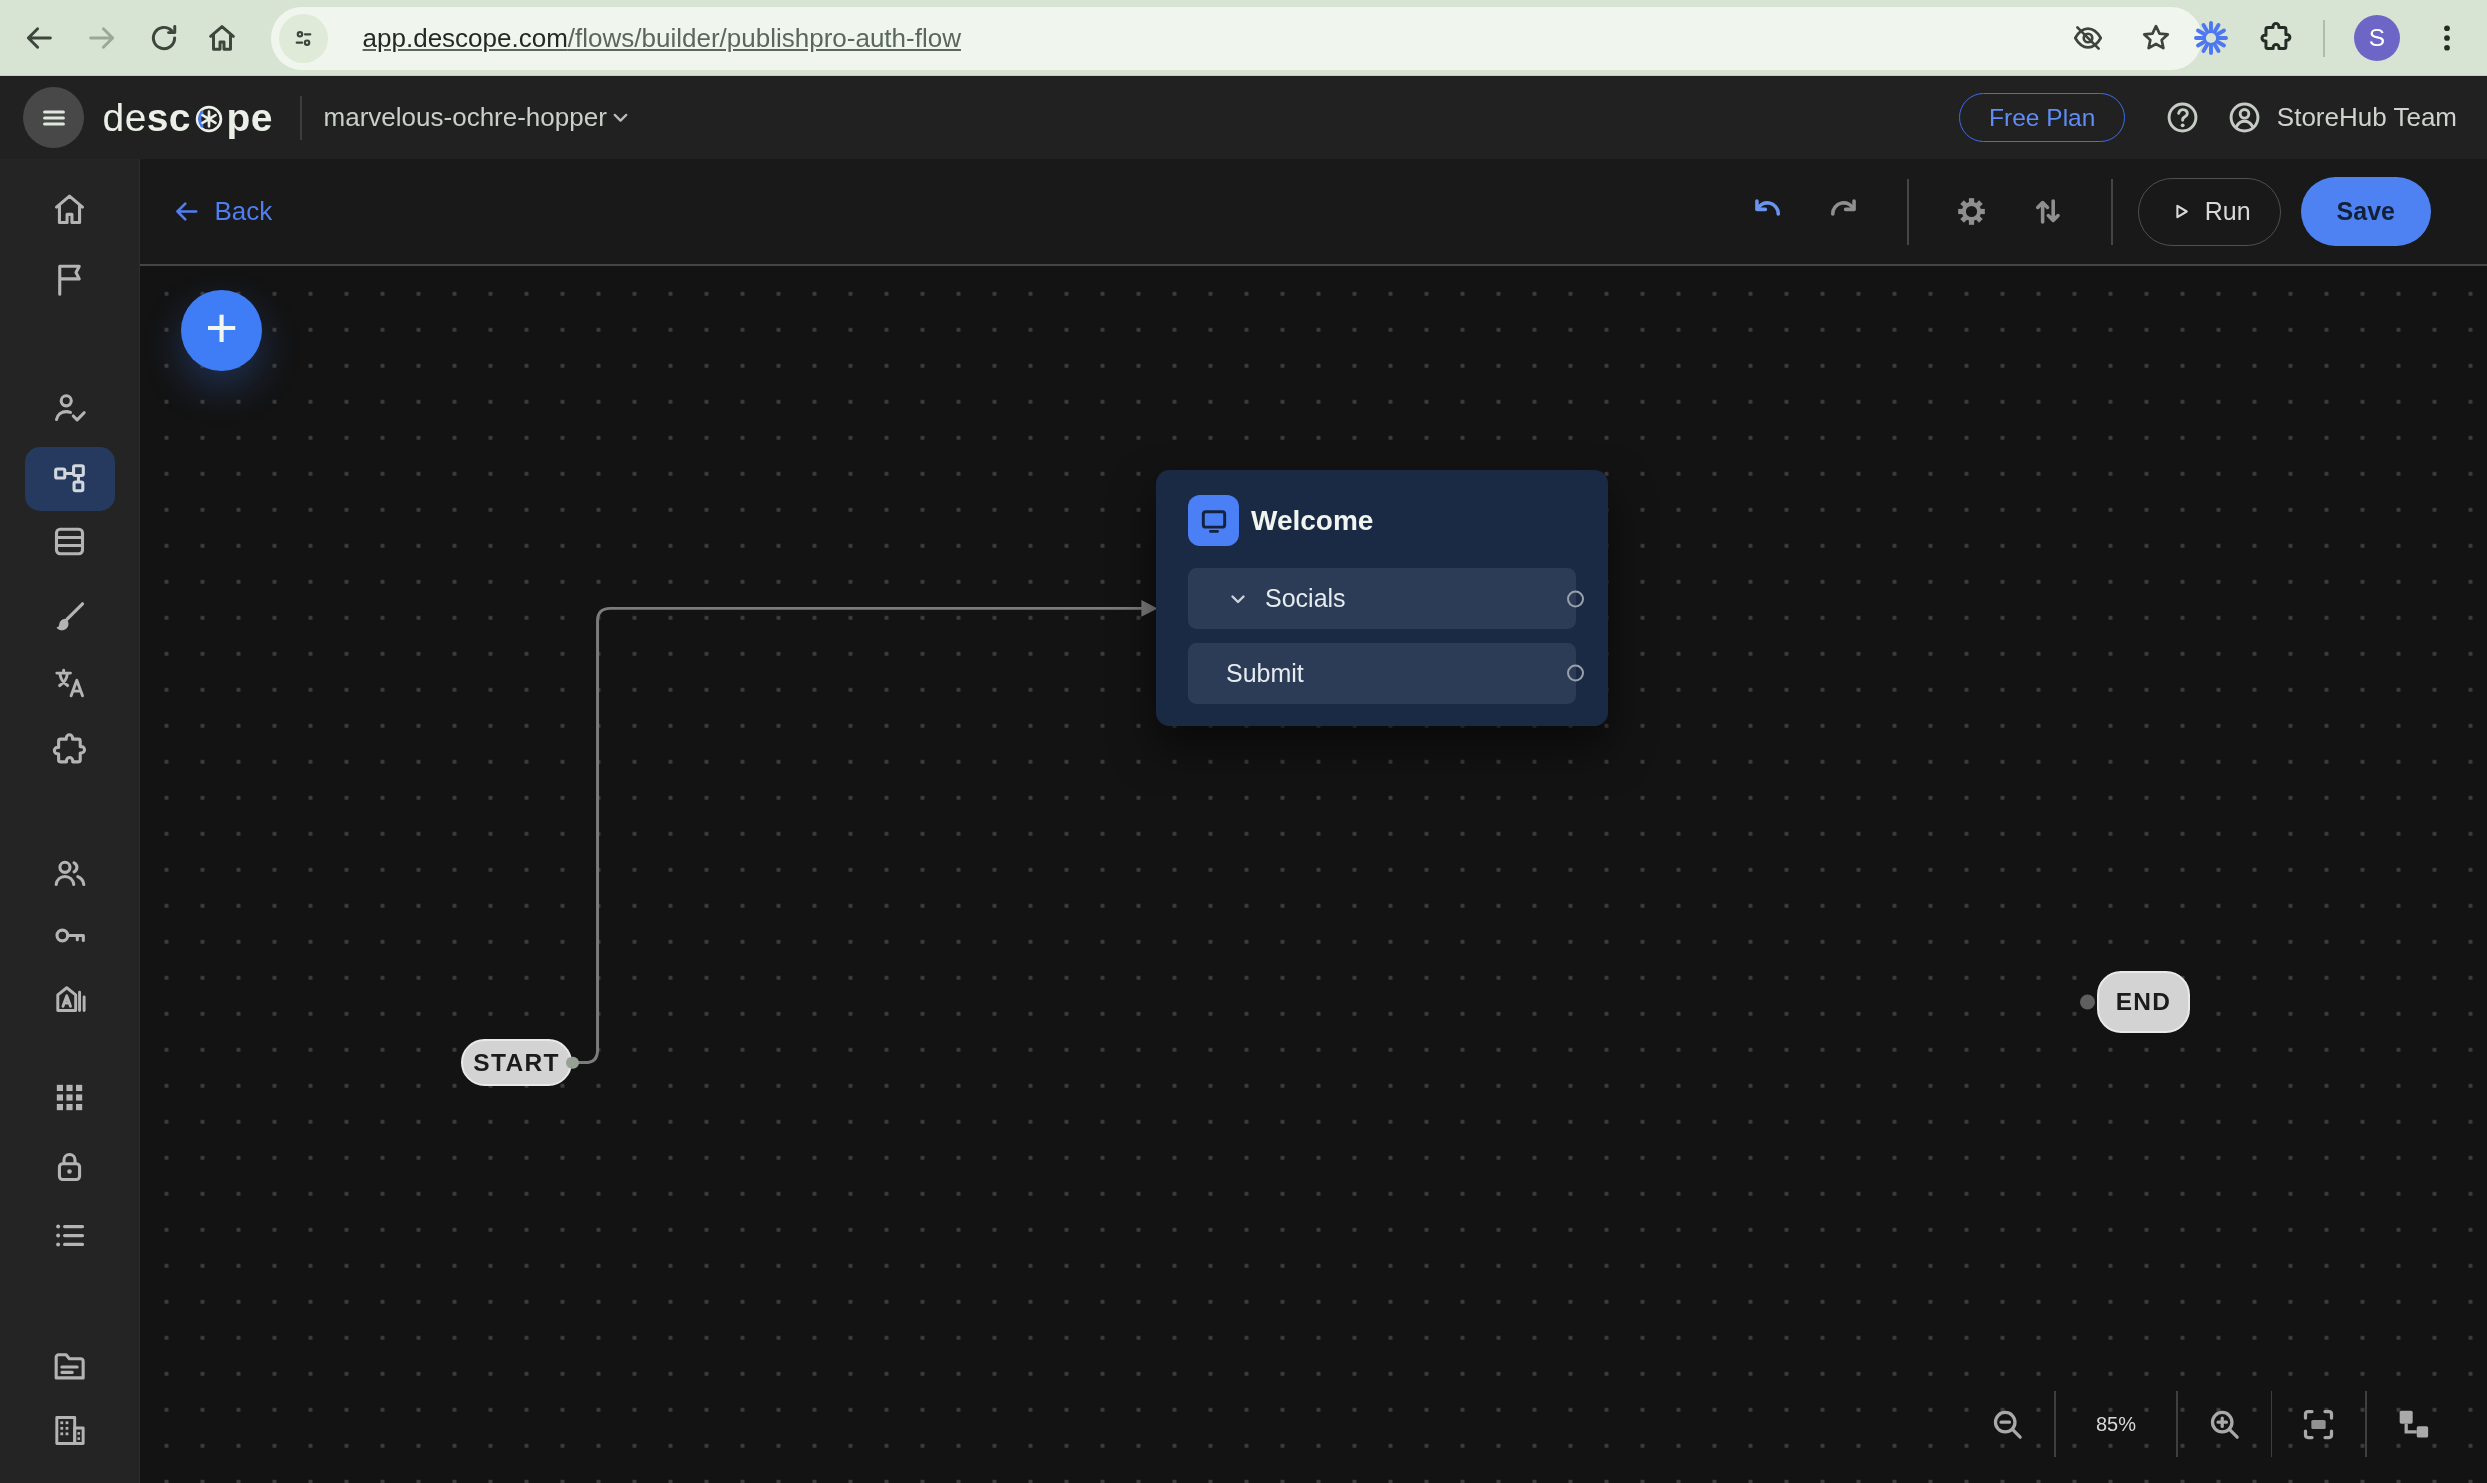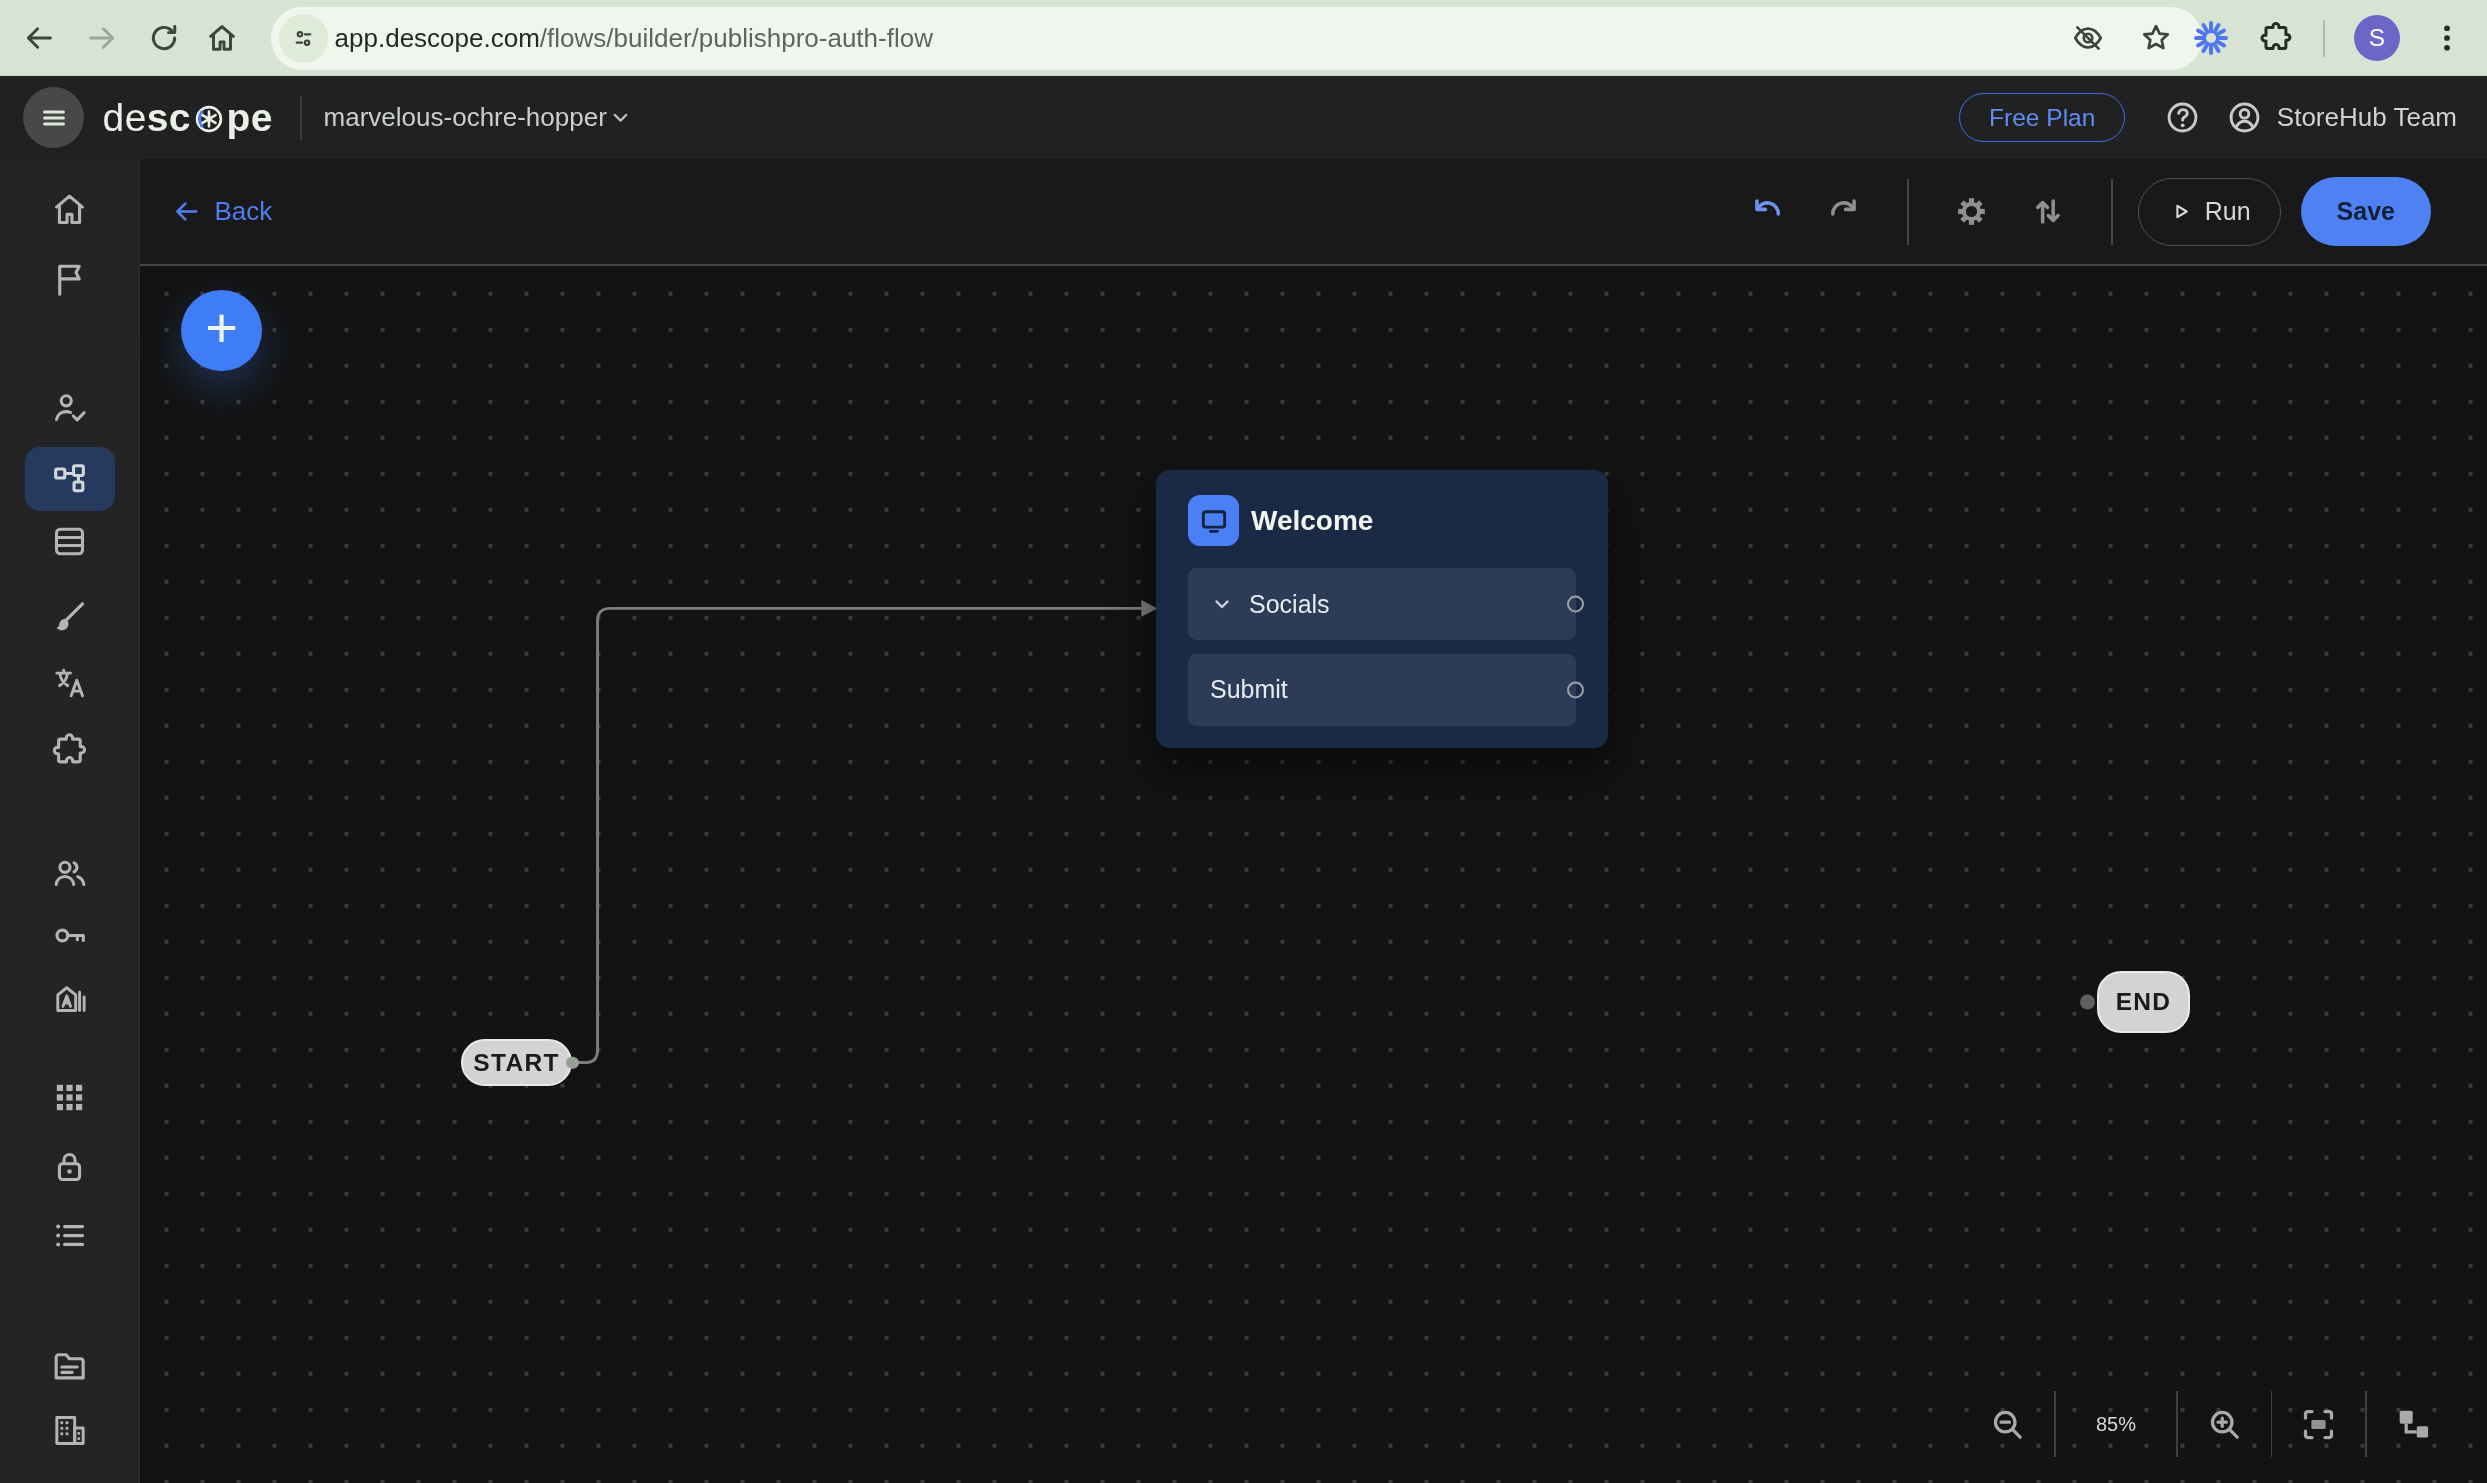--- a/index.html
+++ b/index.html
@@ -15,21 +15,21 @@
     background:#d7e4d3; border-bottom:1.7px solid #c3d2c1; }
   .nav-btn { position:absolute; top:14.4px; width:47px; height:47px; display:flex;
     align-items:center; justify-content:center; color:#3d453d; border-radius:50%; }
   .nav-btn svg { width:34px; height:34px; }
   .nav-fwd { color:#9aa89a; }
   .url-pill { position:absolute; left:271px; top:6.8px; width:1931px; height:63px;
     background:#f0f6ee; border-radius:31px; display:flex; align-items:center; }
   .site-chip { width:49px; height:49px; border-radius:50%; background:#dfead9;
     margin-left:7.6px; display:flex; align-items:center; justify-content:center; color:#3d453d; flex:none; }
   .site-chip svg { width:25px; height:25px; }
-  .url-text { margin-left:7px; font-size:26px; color:#5c675c; white-space:nowrap; }
+  .url-text { margin-left:35px; font-size:26px; color:#5c675c; white-space:nowrap;text-decoration:underline; }
   .url-host { color:#232923; }
   .pill-right { margin-left:auto; display:flex; align-items:center; gap:34px;
     margin-right:29px; color:#3d453d; }
   .pill-right svg { width:34px; height:34px; }
   .chrome-right { position:absolute; right:0; top:0; height:76px; display:flex;
     align-items:center; gap:29px; padding-right:22px; }
   .chrome-right svg { width:36px; height:36px; }
   .chrome-div { width:2.5px; height:37px; background:#aebcad; }
   .avatar { width:46px; height:46px; border-radius:50%; background:#6e66c6; color:#fff;
     font-size:24.5px; display:flex; align-items:center; justify-content:center; }
@@ -109,22 +109,22 @@
     width:15px; height:15px; border-radius:50%; background:#5f5f5f; }
 
   .flow-node { position:absolute; left:1016px; top:201px; width:452px;
     background:#1b2a44; border-radius:13.5px; padding:25px 32px 22px;
     box-shadow:0 22px 44px rgba(0,0,0,.5); }
   .node-head { display:flex; align-items:center; gap:12px; margin-bottom:22px; }
   .node-ic { width:51px; height:51px; border-radius:12px; background:#4a7ff5;
     color:#14233d; display:flex; align-items:center; justify-content:center; flex:none; }
   .node-ic svg { width:32px; height:32px; }
   .node-title { font-size:28px; font-weight:700; color:#f1f5ef; }
-  .node-row { position:relative; height:72px; background:#2c3c57; border-radius:8.5px;
-    display:flex; align-items:center; padding:0 22px; margin-bottom:13.5px;
+  .node-row { position:relative; height:61px; background:#2c3c57; border-radius:8.5px;
+    display:flex; align-items:center; padding:0 38px; margin-bottom:13.5px;
     color:#e6ebf0; font-size:25px; gap:15px; }
   .node-row:last-child { margin-bottom:0; }
   .node-row svg { width:24px; height:24px; color:#ccd3da; }
   .row-port { position:absolute; right:-7.6px; top:50%; transform:translateY(-50%);
     width:17px; height:17px; border-radius:50%; border:2.5px solid #97a1ab; background:transparent; }
 
   .zoombar { position:absolute; right:54px; bottom:27px; display:flex; align-items:center; color:#a9a9a9; }
   .zoombar svg { width:39px; height:39px; }
   .zb-div { width:1.7px; height:66px; background:#3f3f3f; margin:0 27px; }
   .zoom-label { font-size:20px; color:#d8d8d8; min-width:66px; text-align:center; }

